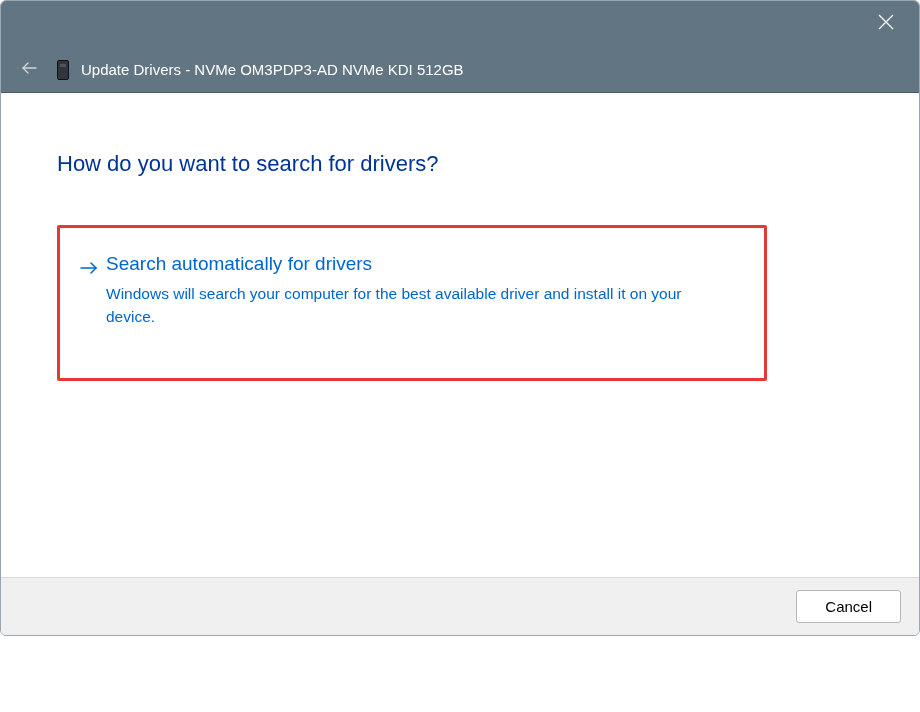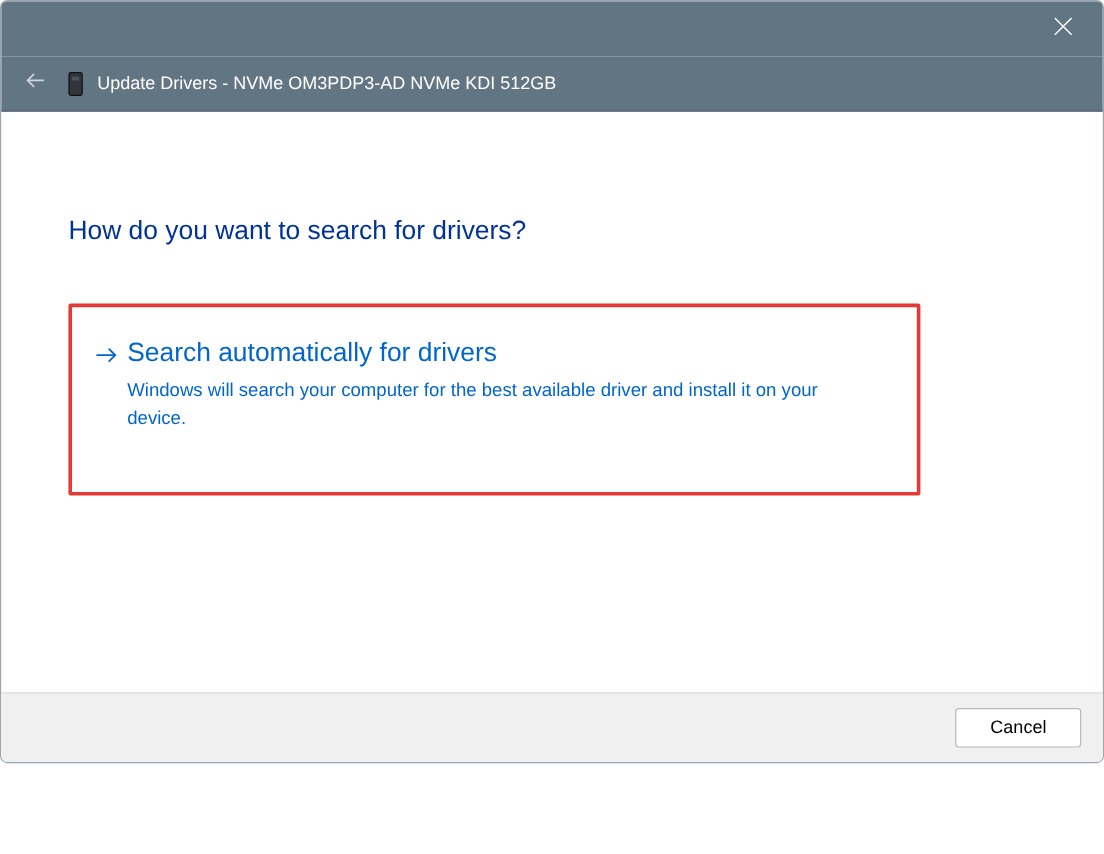--- a/index.html
+++ b/index.html
@@ -13,29 +13,29 @@
 
     
     .title-bar { height: 46px; background: #627583; display: flex; align-items: center; padding-left: 16px; border-bottom: 1px solid #4e5f6c; }
     .back-btn { width: 24px; height: 24px; display: flex; align-items: center; justify-content: center; cursor: pointer; margin-right: 16px; }
     .back-btn svg { width: 18px; height: 18px; }
     .title-icon { width: 12px; height: 20px; background: #30363c; border: 1px solid #111; border-radius: 2px; margin-right: 12px; position: relative; }
     .title-icon::before { content: ""; position: absolute; top: 3px; left: 2px; right: 2px; height: 3px; background: rgba(255,255,255,.15); }
     .title-text { color: #fff; font-size: 15px; }
 
     
-    .content { flex: 1 1 auto; padding: 58px 56px 20px 56px; overflow: auto; margin-top: 28px; }
+    .content { flex: 1 1 auto; padding: 58px 56px 20px 56px; overflow: auto; }
     .heading { color: #003399; font-size: 22px; font-weight: 400; margin-bottom: 48px; }
 
     .option { display: flex; align-items: flex-start; padding: 18px 18px 28px 14px; cursor: pointer; margin-bottom: 36px; }
     .option.highlighted { border: 3px solid #e53935; border-radius: 2px; padding: 24px 18px 50px 14px; width: 710px; }
     .arrow-col { flex: 0 0 30px; display: flex; justify-content: center; padding-top: 6px; }
     .arrow-col svg { width: 20px; height: 20px; }
     .option-text { flex: 1 1 auto; padding-left: 2px; }
-    .option-title { color: #0066cc; font-size: 22px; font-weight: 400; line-height: 1.25; margin-bottom: 6px; }
+    .option-title { color: #0066cc; font-size: 19px; font-weight: 400; line-height: 1.25; margin-bottom: 6px; }
     .option-desc { color: #0066cc; font-size: 15.5px; font-weight: 400; line-height: 1.5; max-width: 620px; }
 
     
     .footer { height: 58px; background: #f0f0f0; border-top: 1px solid #d9d9d9; display: flex; align-items: center; justify-content: flex-end; padding-right: 18px; }
     .cancel-btn { background: #fff; border: 1px solid #b8b8b8; border-radius: 3px; font-size: 15px; padding: 7px 28px; cursor: pointer; font-family: inherit; }
   </style>
 </head>
 <body>
 
 <div class="window">

